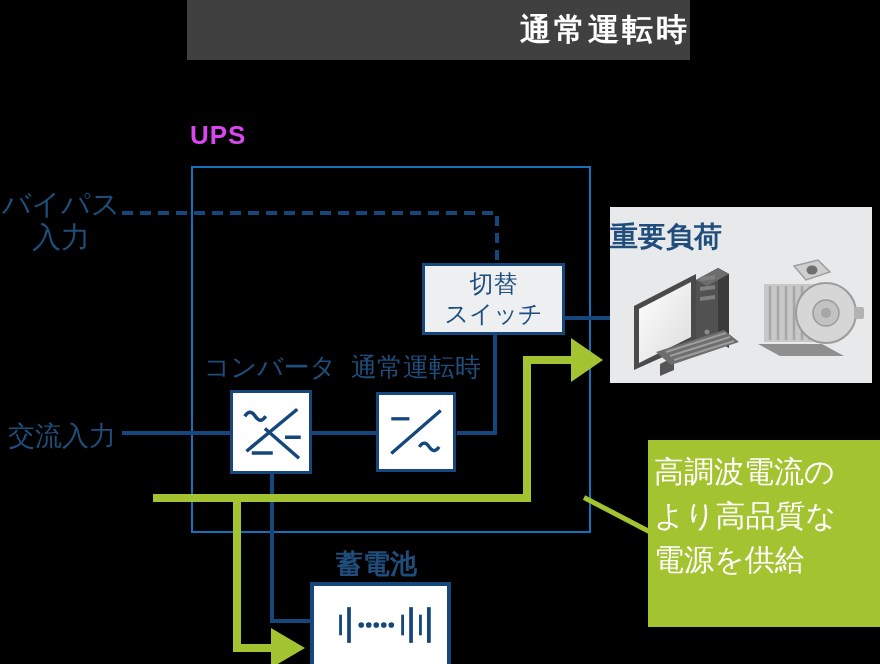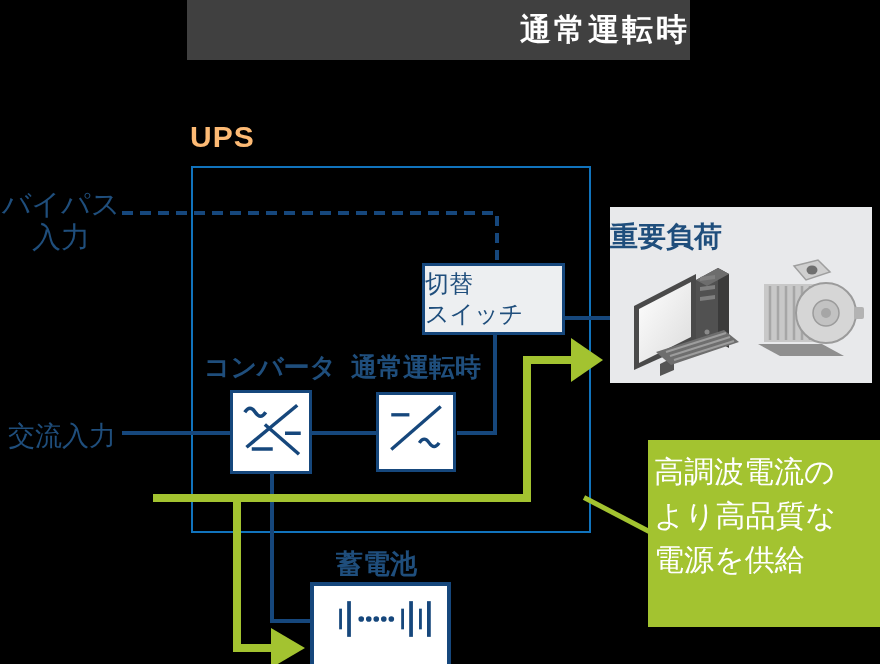--- a/index.html
+++ b/index.html
@@ -4,36 +4,36 @@
 <style>
   html,body{margin:0;padding:0;background:#000;}
   #stage{position:relative;width:880px;height:664px;background:#000;overflow:hidden;
          font-family:"Liberation Sans","DejaVu Sans",sans-serif;}
   .abs{position:absolute;}
   
   #banner{left:187px;top:0;width:503px;height:60px;background:#404040;
           display:flex;align-items:center;justify-content:flex-end;z-index:4;}
   #banner span{color:#fff;font-size:31px;font-weight:bold;letter-spacing:3px;}
   
-  #ups-label{left:190px;top:120px;color:#fdba74;font-size:30px;font-weight:bold;letter-spacing:1px;z-index:2;}
+  #ups-label{left:190px;top:120px;color:#d946ef;font-size:26px;font-weight:bold;letter-spacing:1px;z-index:2;}
   #ups-box{left:191px;top:166px;width:396px;height:363px;border:2px solid #1173BC;z-index:1;}
   
   .nline{position:absolute;background:#16477C;z-index:2;}
   .dash-h{position:absolute;height:4px;z-index:2;
           background:repeating-linear-gradient(to right,#16477C 0 11px,transparent 11px 18px);}
   .dash-v{position:absolute;width:4px;z-index:2;
           background:repeating-linear-gradient(to bottom,#16477C 0 10px,transparent 10px 17px);}
   
   .comp{position:absolute;background:#fff;border:3px solid #16477C;z-index:3;
-        display:flex;justify-content:center;}
+        display:flex;align-items:center;justify-content:center;}
   #switch-box{left:422px;top:263px;width:137px;height:66px;background:#EDEFF1;
               flex-direction:column;line-height:30px;}
   #switch-box span{color:#1F4E7C;font-size:24px;}
   .lbl{position:absolute;color:#1F4E7C;z-index:2;}
-  .complbl{font-size:26px;font-weight:bold;text-align:center;}
+  .complbl{font-size:26px;font-weight:normal;text-align:center;}
   
   #load-box{left:610px;top:207px;width:262px;height:176px;background:#E8E9EB;z-index:2;}
   #load-title{left:610px;top:218px;width:262px;text-align:left;color:#1F4E7C;
               font-size:28px;font-weight:bold;z-index:3;}
   
   .green{position:absolute;background:#A3C330;z-index:5;}
   .arrowhead{position:absolute;width:0;height:0;z-index:5;}
   #arrow-load{left:571px;top:338px;border-top:22px solid transparent;border-bottom:22px solid transparent;
               border-left:32px solid #A3C330;}
   #arrow-batt{left:271px;top:628px;border-top:20px solid transparent;border-bottom:20px solid transparent;

